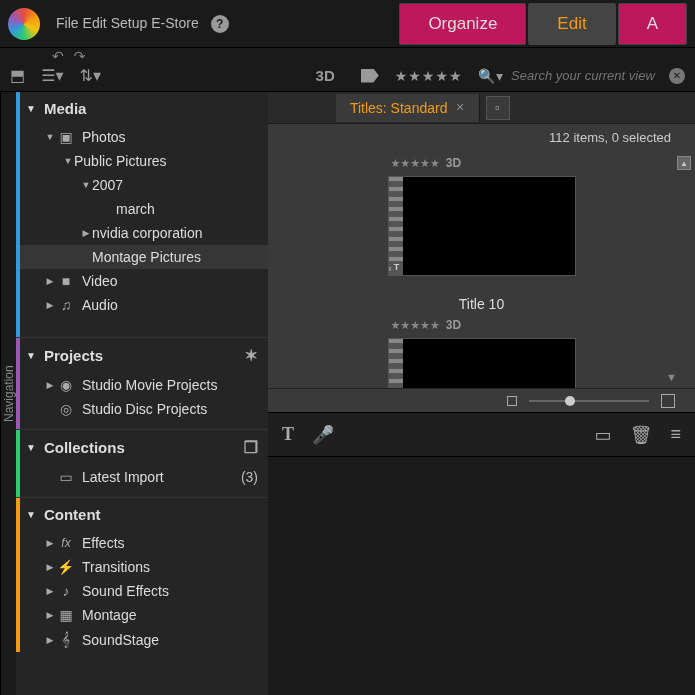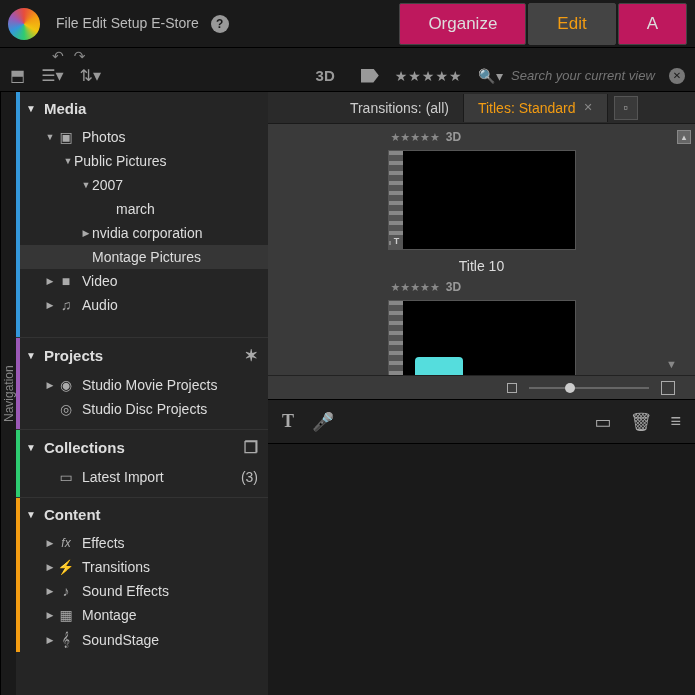--- a/index.html
+++ b/index.html
@@ -49,21 +49,21 @@
 .browser{flex:1;overflow:hidden;position:relative}
 .scroll-ind{position:absolute;right:4px;top:6px;width:14px;height:14px;background:#666;border:1px solid #888;display:flex;align-items:center;justify-content:center;font-size:9px;color:#ccc}
 .item-block{display:flex;flex-direction:column;align-items:center;margin:6px auto}
 .item-rating{display:flex;align-items:center;gap:6px;color:#888;font-size:11px;width:190px;padding-left:4px}
 .item-rating .b3d{font-weight:bold;color:#999;font-size:12px}
 .thumb{width:188px;height:100px;background:#000;border:1px solid #555;position:relative;margin-top:6px}
 .thumb .filmstrip{position:absolute;left:0;top:0;bottom:0;width:14px;background:repeating-linear-gradient(#888 0,#888 4px,#555 4px,#555 10px)}
 .thumb .t-badge{position:absolute;left:2px;bottom:2px;width:12px;height:12px;background:#555;color:#ccc;font-size:9px;display:flex;align-items:center;justify-content:center;font-weight:bold}
 .thumb .decor{position:absolute;left:26px;bottom:10px;width:48px;height:32px;background:#5dd;border-radius:4px}
 .thumb .decor::before{content:"";position:absolute;left:-12px;bottom:-6px;width:20px;height:20px;background:#fc3;border-radius:50% 50% 50% 0}
-.item-title{margin-top:8px;color:#ddd;font-size:14px}
+.item-title{margin-top:20px;color:#ddd;font-size:14px}
 .size-bar{height:24px;background:#3a3a3a;display:flex;align-items:center;justify-content:flex-end;padding:0 20px;gap:12px;border-top:1px solid #222;position:relative}
 .size-arrow{position:absolute;right:18px;top:-18px;color:#888;font-size:11px}
 .size-box{width:10px;height:10px;border:1px solid #aaa}
 .size-box.big{width:14px;height:14px}
 .slider-track{width:120px;height:2px;background:#666;position:relative}
 .slider-thumb{position:absolute;top:-4px;left:30%;width:10px;height:10px;border-radius:50%;background:#ccc}
 .timeline-bar{height:44px;background:#1f1f1f;border-top:1px solid #000;display:flex;align-items:center;padding:0 14px;gap:18px;color:#aaa}
 .timeline-bar .tool{font-size:18px}
 .timeline-bar .right{margin-left:auto;display:flex;gap:18px}
 .bottom-area{flex:1;background:#1a1a1a;border-top:1px solid #000}
@@ -222,29 +222,27 @@
           <span class="caret">▶</span>
           <span class="item-icon">𝄞</span>
           <span>SoundStage</span>
         </div>
     </div>
   </div>
 
   <div class="content-area">
     <div class="tabs">
       <div class="tab" style="opacity:0">march</div>
-      <div class="tab">
-          <span>Transitions: (all)</span>
-        </div>
       <div class="tab active">
           <span>Titles: Standard</span>
           <span class="x">✕</span>
         </div>
       <div class="tab-add">▫</div>
     </div>
+    <div class="status-row">112 items, 0 selected</div>
 
     <div class="browser">
       <div class="scroll-ind">▴</div>
       <div class="item-block">
         <div class="item-rating">
             <span>★★★★★</span>
             <span class="b3d">3D</span>
           </div>
         <div class="thumb">
           <div class="filmstrip"></div>

